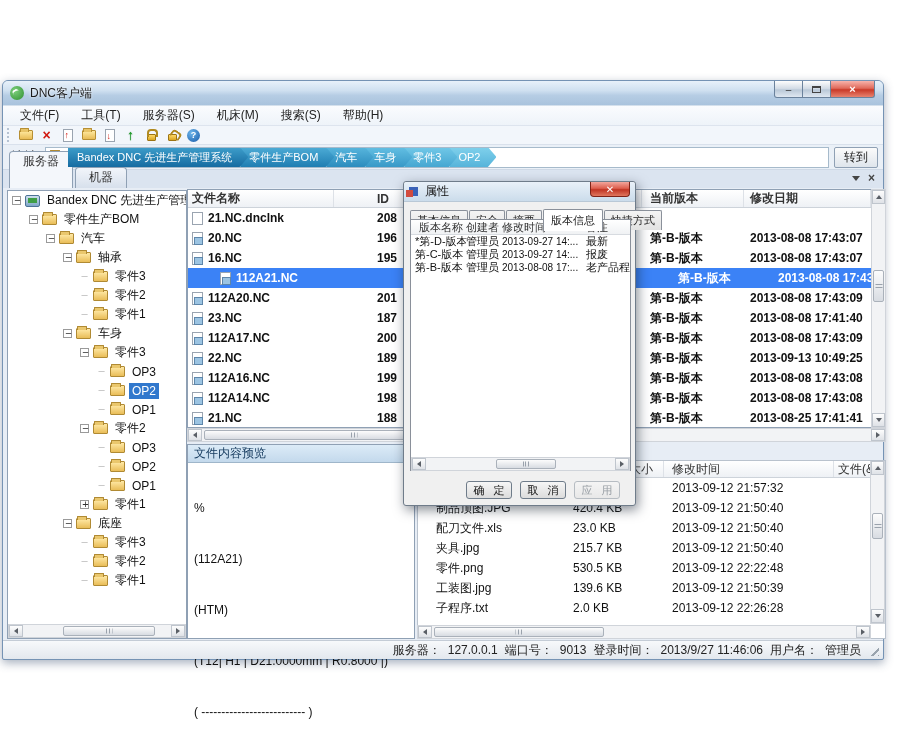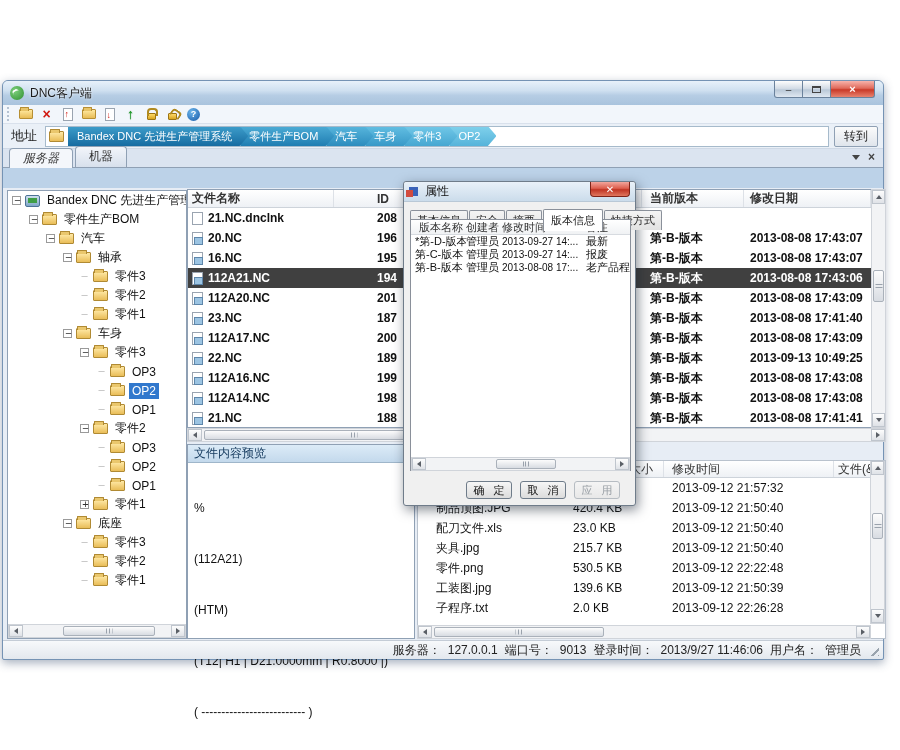--- a/index.html
+++ b/index.html
@@ -54,21 +54,21 @@
   .crumb:nth-child(3){ background:linear-gradient(180deg,#58b6dd,#2a8abc); z-index:4; position:relative;}
   .crumb:nth-child(4){ background:linear-gradient(180deg,#63bfe3,#3697c6); z-index:3; position:relative;}
   .crumb:nth-child(5){ background:linear-gradient(180deg,#71c8e8,#44a5d0); z-index:2; position:relative;}
   .crumb:nth-child(6){ background:linear-gradient(180deg,#80d1ec,#54b2d9); z-index:1; position:relative;}
   .go-btn { width:44px; height:21px; margin-left:5px; font-size:12px; color:#222; display:flex; align-items:center; justify-content:center;
     background:linear-gradient(180deg,#fbfbfb,#dfe5ec); border:1px solid #8fa0b4; border-radius:2px; }
 
   .tabstrip { height:19px; background:#dbe4f0; display:flex; align-items:flex-end; padding-left:6px; position:relative; border-bottom:1px solid #8fa0b4; }
   .mtab { font-size:12px; padding:1px 13px 2px; border:1px solid #8fa0b4; border-bottom:none; border-radius:4px 4px 0 0; margin-right:2px;
     background:linear-gradient(180deg,#f2f5fa,#d7e0ec); color:#333; }
-  .mtab.active { background:#f4f7fb; position:relative; top:1px; padding-bottom:1px;font-style:italic; }
+  .mtab.active { background:#f4f7fb; position:relative; top:1px; padding-bottom:19px; }
   .strip-ctrl { position:absolute; right:8px; top:2px; display:flex; gap:8px; color:#444; font-size:11px; align-items:center; }
   .caret-down { width:0; height:0; border-left:4px solid transparent; border-right:4px solid transparent; border-top:5px solid #444; }
   .strip-x { font-weight:bold; font-size:12px; line-height:1; }
 
   .content { position:absolute; left:0; top:107px; width:100%; height:453px; background:#e7edf5; }
 
   
   .tree { position:absolute; left:4px; top:2px; width:180px; height:449px; background:#fff; border:1px solid #8fa0b4; overflow:hidden; }
   .tnode { height:19px; display:flex; align-items:center; white-space:nowrap; font-size:12px; color:#111; }
   .exp { width:9px; height:9px; border:1px solid #9a9a9a; background:#fff; flex:0 0 9px; margin-right:4px; position:relative; }
@@ -108,21 +108,21 @@
   .flrow { display:flex; height:20px; align-items:center; font-size:12px; color:#111;font-weight:bold; }
   .flhead { height:18px; background:linear-gradient(180deg,#fff,#eef1f5); border-bottom:1px solid #cdd3da; color:#333; }
   .flhead .cell { border-right:1px solid #dde1e7; height:100%; display:flex; align-items:center; }
   .cell { overflow:hidden; white-space:nowrap; flex-shrink:0; }
   .c-name { width:146px; padding-left:4px; display:flex; align-items:center; }
   .c-id { width:80px; padding-left:26px; }
   .c-fill { width:228px; }
   .c-ver { width:102px; padding-left:8px; }
   .c-date { flex:1; padding-left:6px; }
   .flrow .c-id { padding-left:43px; }
-  .flrow.sel { background:#404040; color:#fff; }
+  .flrow.sel { background:#3b82f6; color:#fff;padding-left:28px; }
   .pico { width:11px; height:13px; background:#fff; border:1px solid #9aa4b0; margin-right:5px; flex:0 0 11px; position:relative; }
   .pico.nc::after { content:""; position:absolute; left:1px; top:4px; width:7px; height:6px; background:#9cc4e2; border:1px solid #5e86aa; }
   .list-vscroll { left:868px; top:1px; height:239px; }
   .list-vscroll .sb-top{position:absolute;top:0;left:0;} .list-vscroll .sb-bot{position:absolute;bottom:0;left:0;}
   .list-vscroll .sb-thumb{ position:absolute; top:80px; height:32px; left:1px; }
   .list-hscroll { left:184px; top:240px; width:699px; }
   .list-hscroll .sb-thumb { width:300px; margin-left:2px; }
   .hs-sp { flex:1; }
 
   
@@ -192,20 +192,28 @@
       <span class="title-text">DNC客户端</span>
       <div class="winbtns">
         <div class="winbtn min">–</div>
         <div class="winbtn max">
             <span class="maxglyph"></span>
           </div>
         <div class="winbtn close">×</div>
       </div>
     </div>
 
+    <div class="menubar">
+      <span class="menu-item">文件(F)</span>
+      <span class="menu-item">工具(T)</span>
+      <span class="menu-item">服务器(S)</span>
+      <span class="menu-item">机床(M)</span>
+      <span class="menu-item">搜索(S)</span>
+      <span class="menu-item">帮助(H)</span>
+    </div>
 
     <div class="toolbar">
       <span class="tb-grip"></span>
       <span class="tbico">
           <span class="i-folder"></span>
         </span>
       <span class="tbico">
           <span class="i-x">×</span>
         </span>
       <span class="tbico">
@@ -489,21 +497,21 @@
             <span class="cell c-date">2013-08-08 17:43:08</span>
           </div>
         <div class="flrow">
             <span class="cell c-name">
               <span class="pico nc"></span>
               <span>21.NC</span>
             </span>
             <span class="cell c-id">188</span>
             <span class="cell c-fill"></span>
             <span class="cell c-ver">第-B-版本</span>
-            <span class="cell c-date">2013-08-08 17:41:41</span>
+            <span class="cell c-date">2013-08-25 17:41:41</span>
           </div>
       </div>
       <div class="vscroll list-vscroll">
         <span class="sb-btn sb-top">
             <span class="tri-u"></span>
           </span>
         <span class="sb-thumb"></span>
         <span class="sb-btn sb-bot">
             <span class="tri-d"></span>
           </span>

